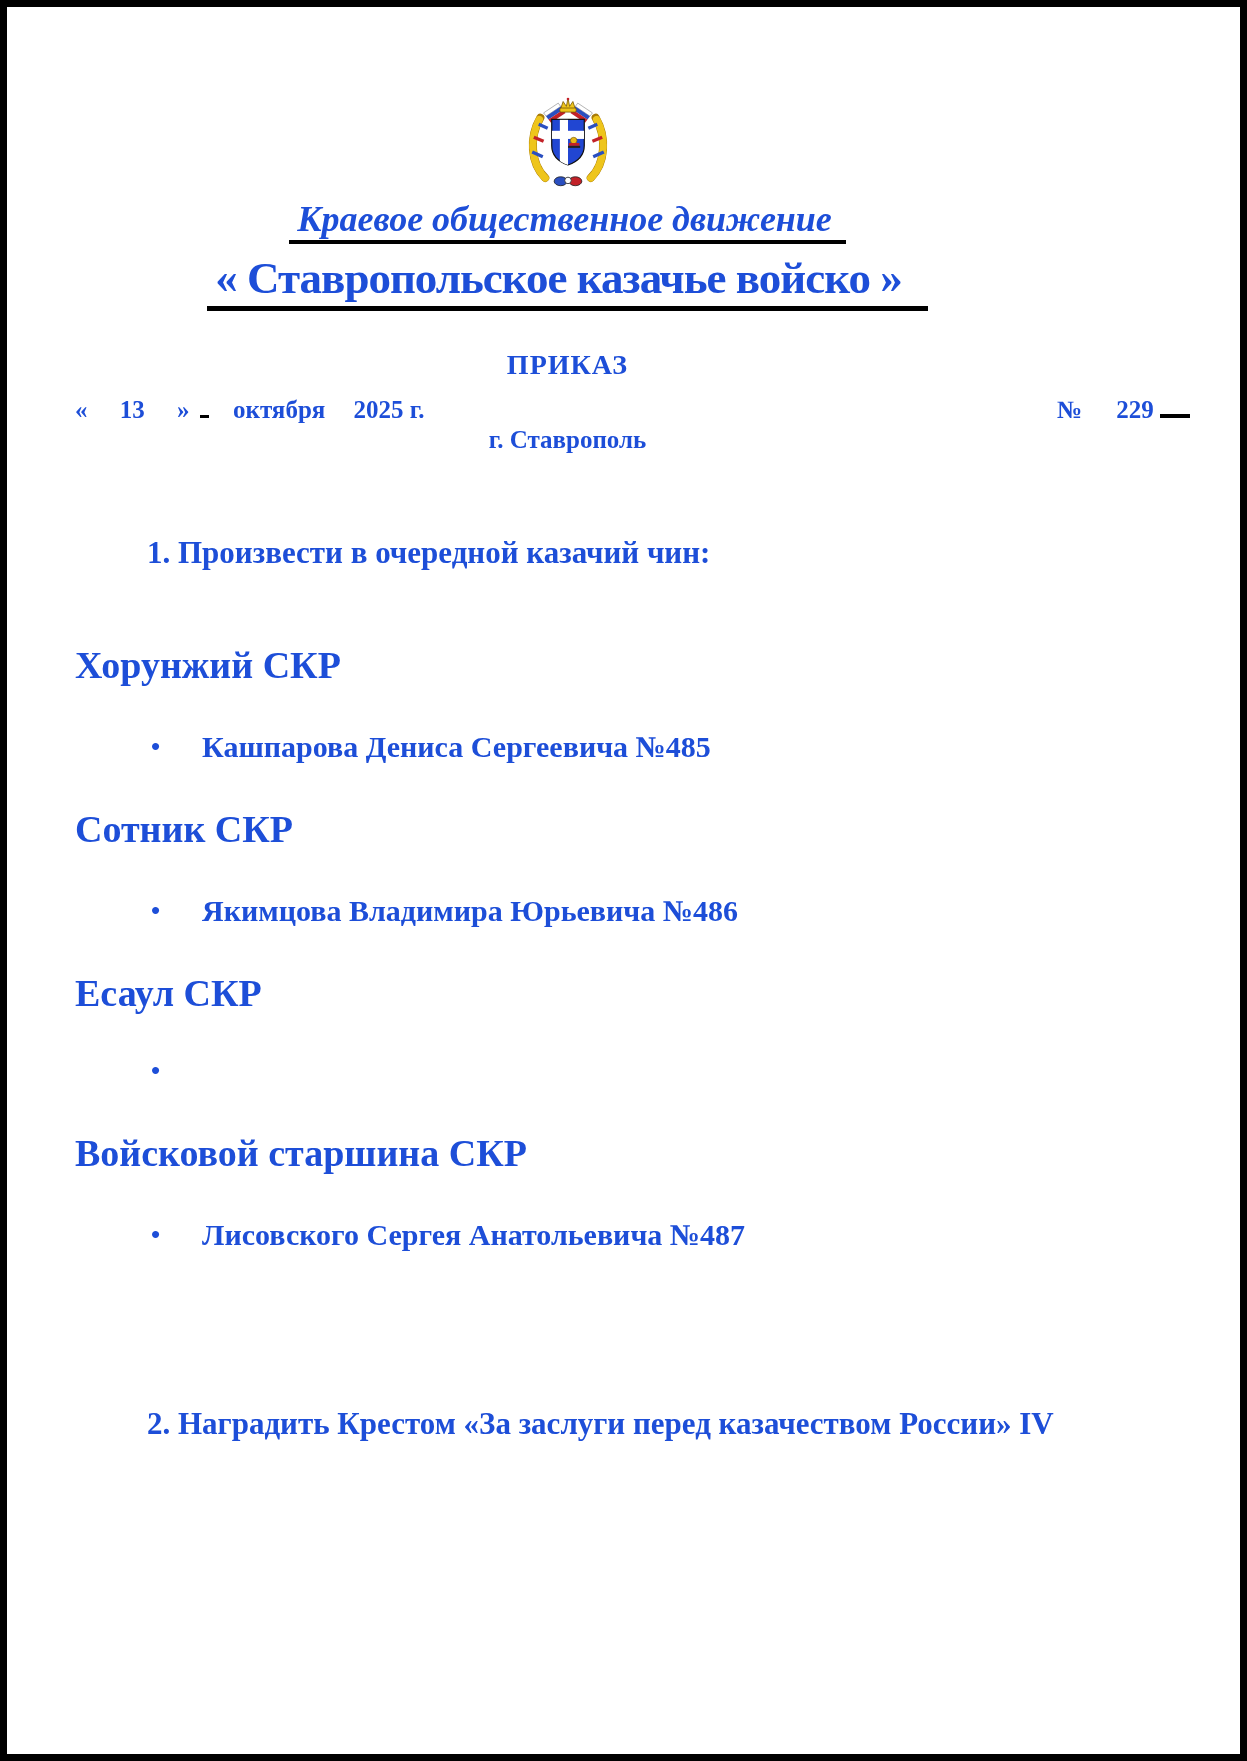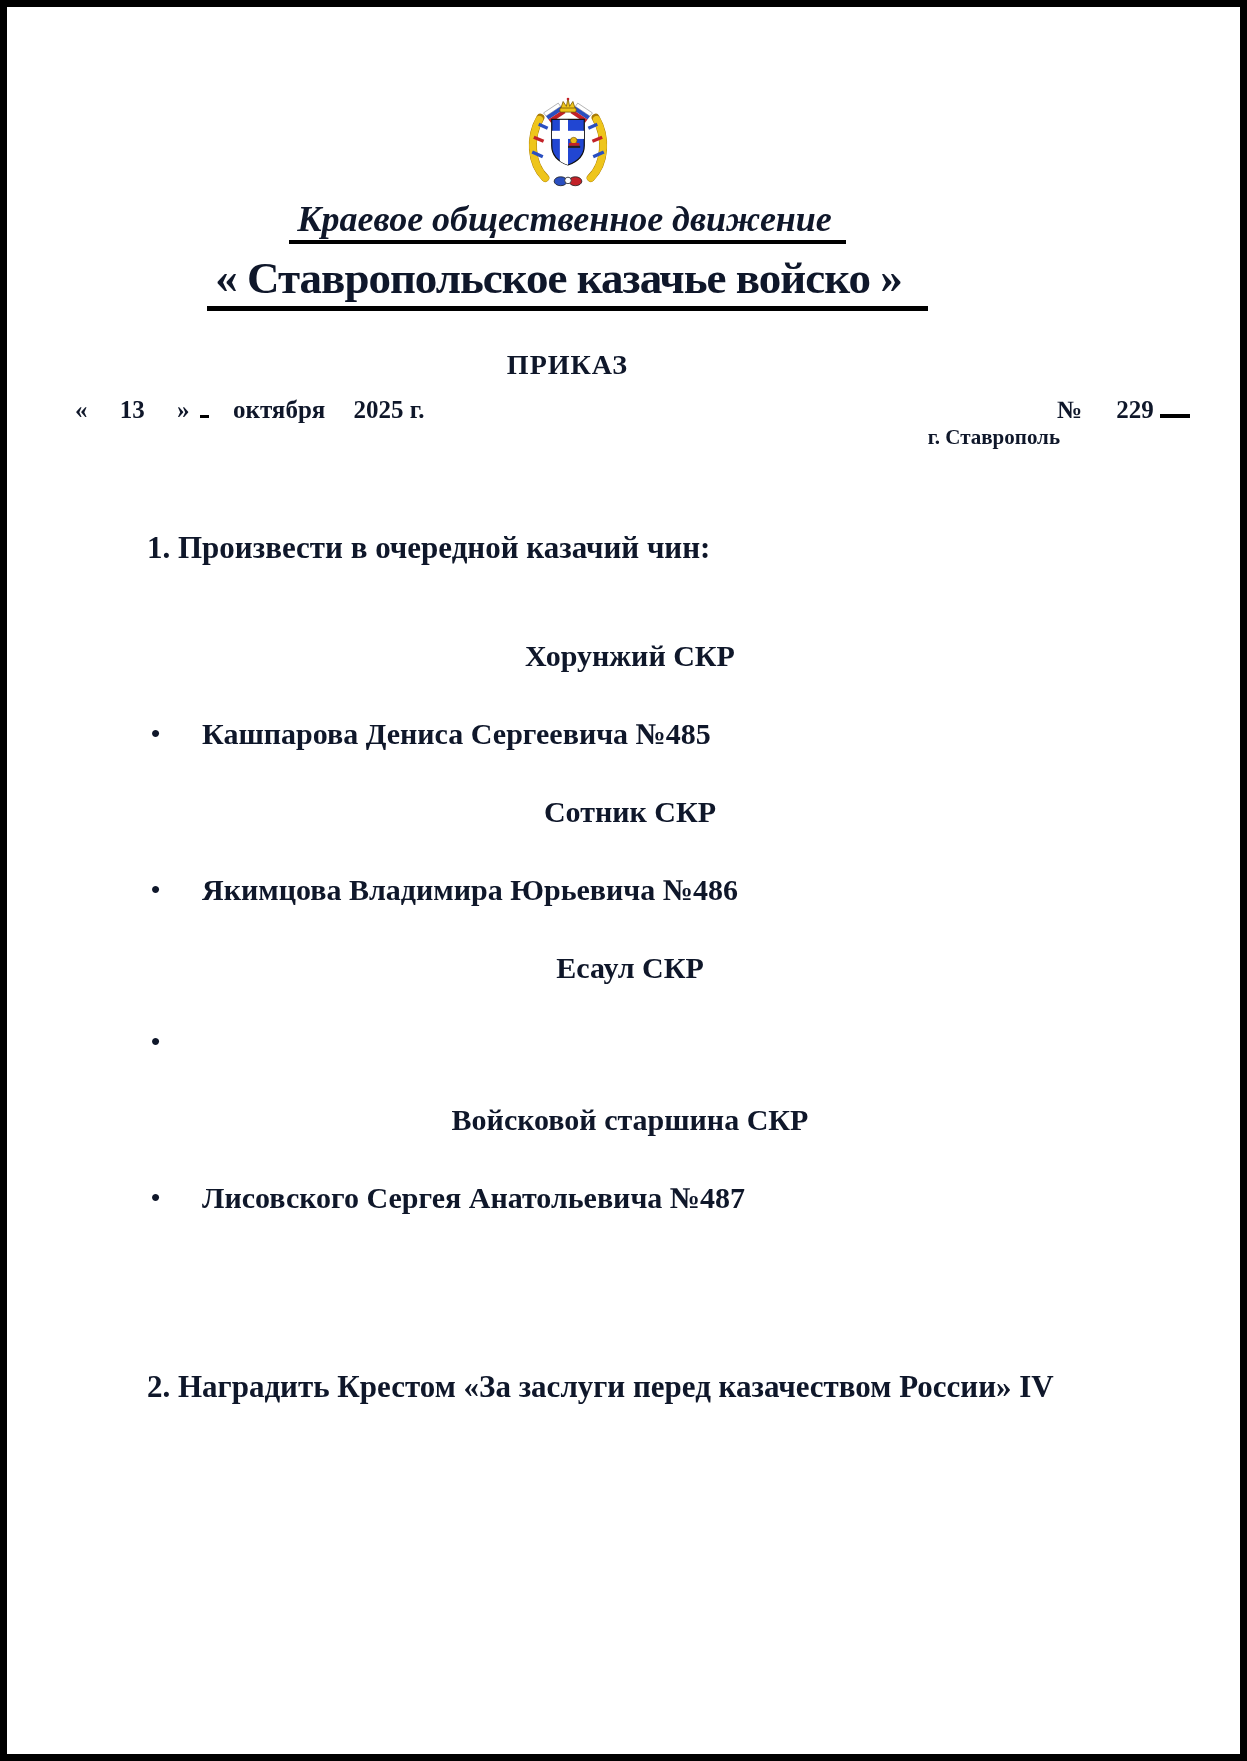--- a/index.html
+++ b/index.html
@@ -6,21 +6,21 @@
   .page {
     position: relative;
     width: 1247px;
     height: 1761px;
     box-sizing: border-box;
     border: 7px solid #000000;
     background: #ffffff;
     overflow: hidden;
     font-family: "Liberation Serif", "DejaVu Serif", serif;
     font-weight: 700;
-    color: #0f172a;
+    color: #1d4ed8;
   }
   .header {
     margin: 88px 0 0 68px;
     width: 985px;
     text-align: center;
     line-height: 1;
   }
   .emblem-wrap { height: 96px; }
   .movement {
     display: inline-block;
@@ -64,38 +64,38 @@
   .numval { margin-left: 28px; }
   .numline {
     display: inline-block;
     width: 30px;
     border-bottom: 4px solid #000;
     height: 20px;
   }
   .place {
     margin-left: 68px;
     width: 985px;
-    text-align: right;
-    font-size: 21px;
+    text-align: center;
+    font-size: 25px;
     line-height: 1.2;
   }
   .orderword {
     margin: 220px 0 0 74px;
     font-size: 43px;
     line-height: 1;
   }
   .docbody {
     margin-left: 68px;
     margin-right: 55px;
     line-height: 1;
   }
   .item { font-size: 31px; padding-left: 72px; }
   .item-first { margin-top: 82px; }
   .item-second { margin-top: 158px; }
-  .rank { text-align: center; font-size: 30px; }
+  .rank { text-align: left; font-size: 38px; }
   .rank-first { margin-top: 78px; }
   .gap { margin-top: 48px; }
   .entry {
     display: flex;
     align-items: baseline;
     font-size: 30px;
     padding-left: 76px;
   }
   .bullet {
     font-size: 26px;

